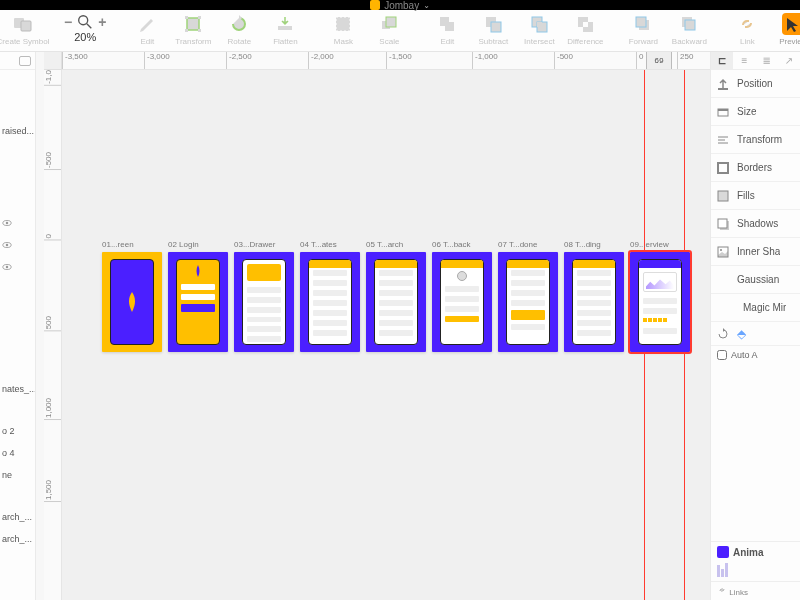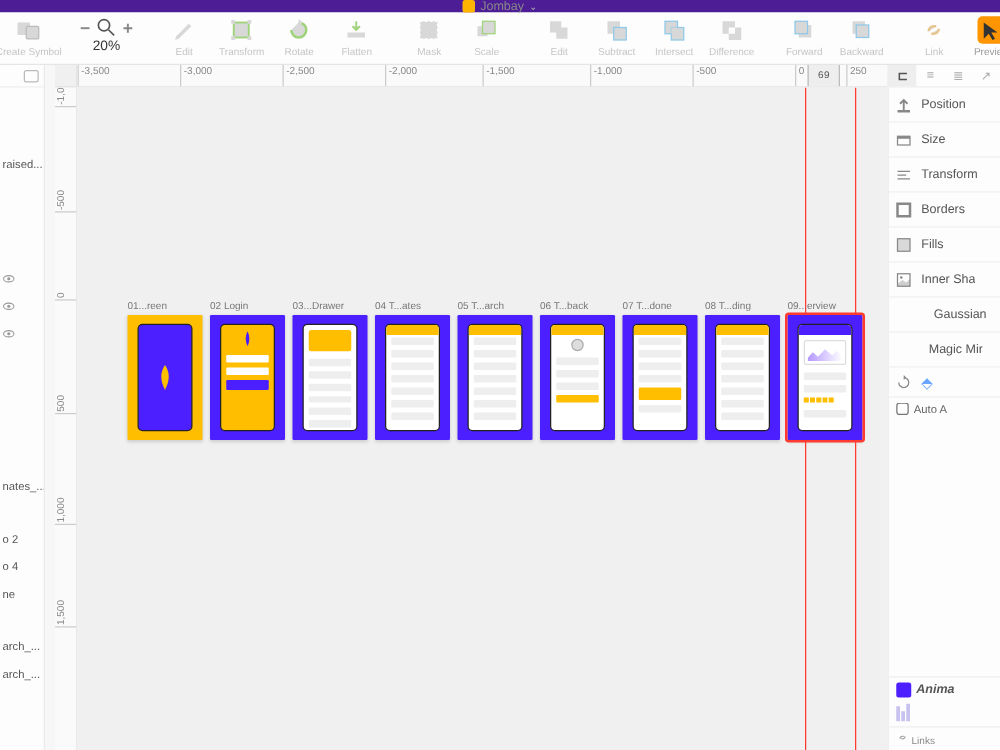--- a/index.html
+++ b/index.html
@@ -1,19 +1,19 @@
 <!DOCTYPE html>
 <html><head>
 <meta charset="utf-8">
 <style>
   * { box-sizing: border-box; margin: 0; padding: 0; }
   body { font-family: -apple-system, "Helvetica Neue", Arial, sans-serif; font-size: 11px; color: #333; width: 800px; height: 600px; overflow: hidden; background: #f7f7f7; position: relative; }
 
   
-  .titlebar { height: 10px; background: #4c1d95; display:flex; align-items:center; justify-content:center; font-size:10px; color:#888; }
+  .titlebar { height: 10px; background: #000000; display:flex; align-items:center; justify-content:center; font-size:10px; color:#888; }
   .titlebar .doc { display:flex; align-items:center; gap:4px; }
   .titlebar .doc .logo { width:10px; height:10px; background:#ffb400; border-radius:2px; }
   .titlebar .doc .chev { font-size:8px; color:#aaa; }
 
   
   .toolbar { height: 42px; background: #fdfdfd; border-bottom: 1px solid #e5e5e5; display:flex; align-items:flex-start; padding: 3px 6px 0 6px; gap: 12px; }
   .tbtn { display:flex; flex-direction:column; align-items:center; gap:2px; min-width:34px; cursor:pointer; }
   .tbtn .ico { width:22px; height:22px; border-radius:4px; display:flex; align-items:center; justify-content:center; font-size:14px; }
   .tbtn .lbl { font-size:8px; color:#9a9a9a; white-space:nowrap; }
   .tbtn.disabled .lbl { color:#c5c5c5; }
@@ -64,21 +64,21 @@
   .right .tabs { height:18px; border-bottom:1px solid #eee; display:flex; }
   .right .tabs .t { flex:1; display:flex; align-items:center; justify-content:center; font-size:10px; color:#aaa; }
   .right .tabs .t.active { background:#eee; color:#555; font-weight:bold; }
   .right .row { height:28px; border-bottom:1px solid #f0f0f0; display:flex; align-items:center; gap:6px; padding:0 4px; font-size:10px; color:#555; }
   .right .row .ico { width:16px; height:16px; display:flex; align-items:center; justify-content:center; color:#888; }
   .right .row .lbl { white-space:nowrap; overflow:hidden; }
   .right .subrow { height:24px; display:flex; align-items:center; gap:8px; padding:0 6px; border-bottom:1px solid #f0f0f0; }
   .right .chk { display:flex; align-items:center; gap:4px; font-size:9px; color:#666; padding:4px 6px; }
   .right .chk input { width:10px; height:10px; }
   .right .spacer { flex:1; }
-  .right .anim { border-top:1px solid #eee; padding:4px 6px; font-size:10px; color:#555; display:flex; align-items:flex-start; gap:4px;font-style:italic; }
+  .right .anim { border-top:1px solid #eee; padding:4px 6px; font-size:10px; color:#555; display:flex; align-items:flex-end; gap:4px; }
   .right .anim .aicn { width:12px;height:12px;background:#4b1fff;border-radius:2px;}
   .right .bars { height:20px; display:flex; align-items:flex-end; gap:1px; padding:0 6px 4px 6px; border-bottom:1px solid #eee;}
   .right .bars span { width:3px; background:#c8c2ee; }
   .right .links { font-size:8px; color:#888; text-align:left; padding:3px 6px; }
 
   
   svg { display:block; }
 </style>
 </head>
 <body>
@@ -525,29 +525,38 @@
         <svg width="14" height="14">
           <rect x="2" y="2" width="10" height="10" fill="#888" opacity=".3"></rect>
           <rect x="2" y="2" width="10" height="10" fill="none" stroke="#888"></rect>
         </svg>
       </span>
     <span class="lbl">Fills</span>
   </div>
   <div class="row">
     <span class="ico">
         <svg width="14" height="14">
+          <rect x="4" y="4" width="9" height="9" fill="#ccc"></rect>
+          <rect x="2" y="2" width="9" height="9" fill="#fff" stroke="#888"></rect>
+        </svg>
+      </span>
+    <span class="lbl">Shadows</span>
+  </div>
+  <div class="row">
+    <span class="ico">
+        <svg width="14" height="14">
           <rect x="2" y="2" width="10" height="10" fill="none" stroke="#888"></rect>
           <circle cx="5" cy="5" r="1" fill="#888"></circle>
           <path d="M2 10 L6 7 L9 9 L12 6 V12 H2 Z" fill="#888" opacity=".4"></path>
         </svg>
       </span>
     <span class="lbl">Inner Sha</span>
   </div>
   <div class="row">
-    <span class="lbl" style="margin-left:32px">Gaussian </span>
+    <span class="lbl" style="margin-left:22px">Gaussian </span>
   </div>
   <div class="row">
     <span class="lbl" style="margin-left:28px">Magic Mir</span>
   </div>
   <div class="subrow">
     <span>
         <svg width="12" height="12">
           <path d="M6 2a4 4 0 1 1-4 4" fill="none" stroke="#888"></path>
           <path d="M6 0 L8 2 L6 4 Z" fill="#888"></path>
         </svg>

